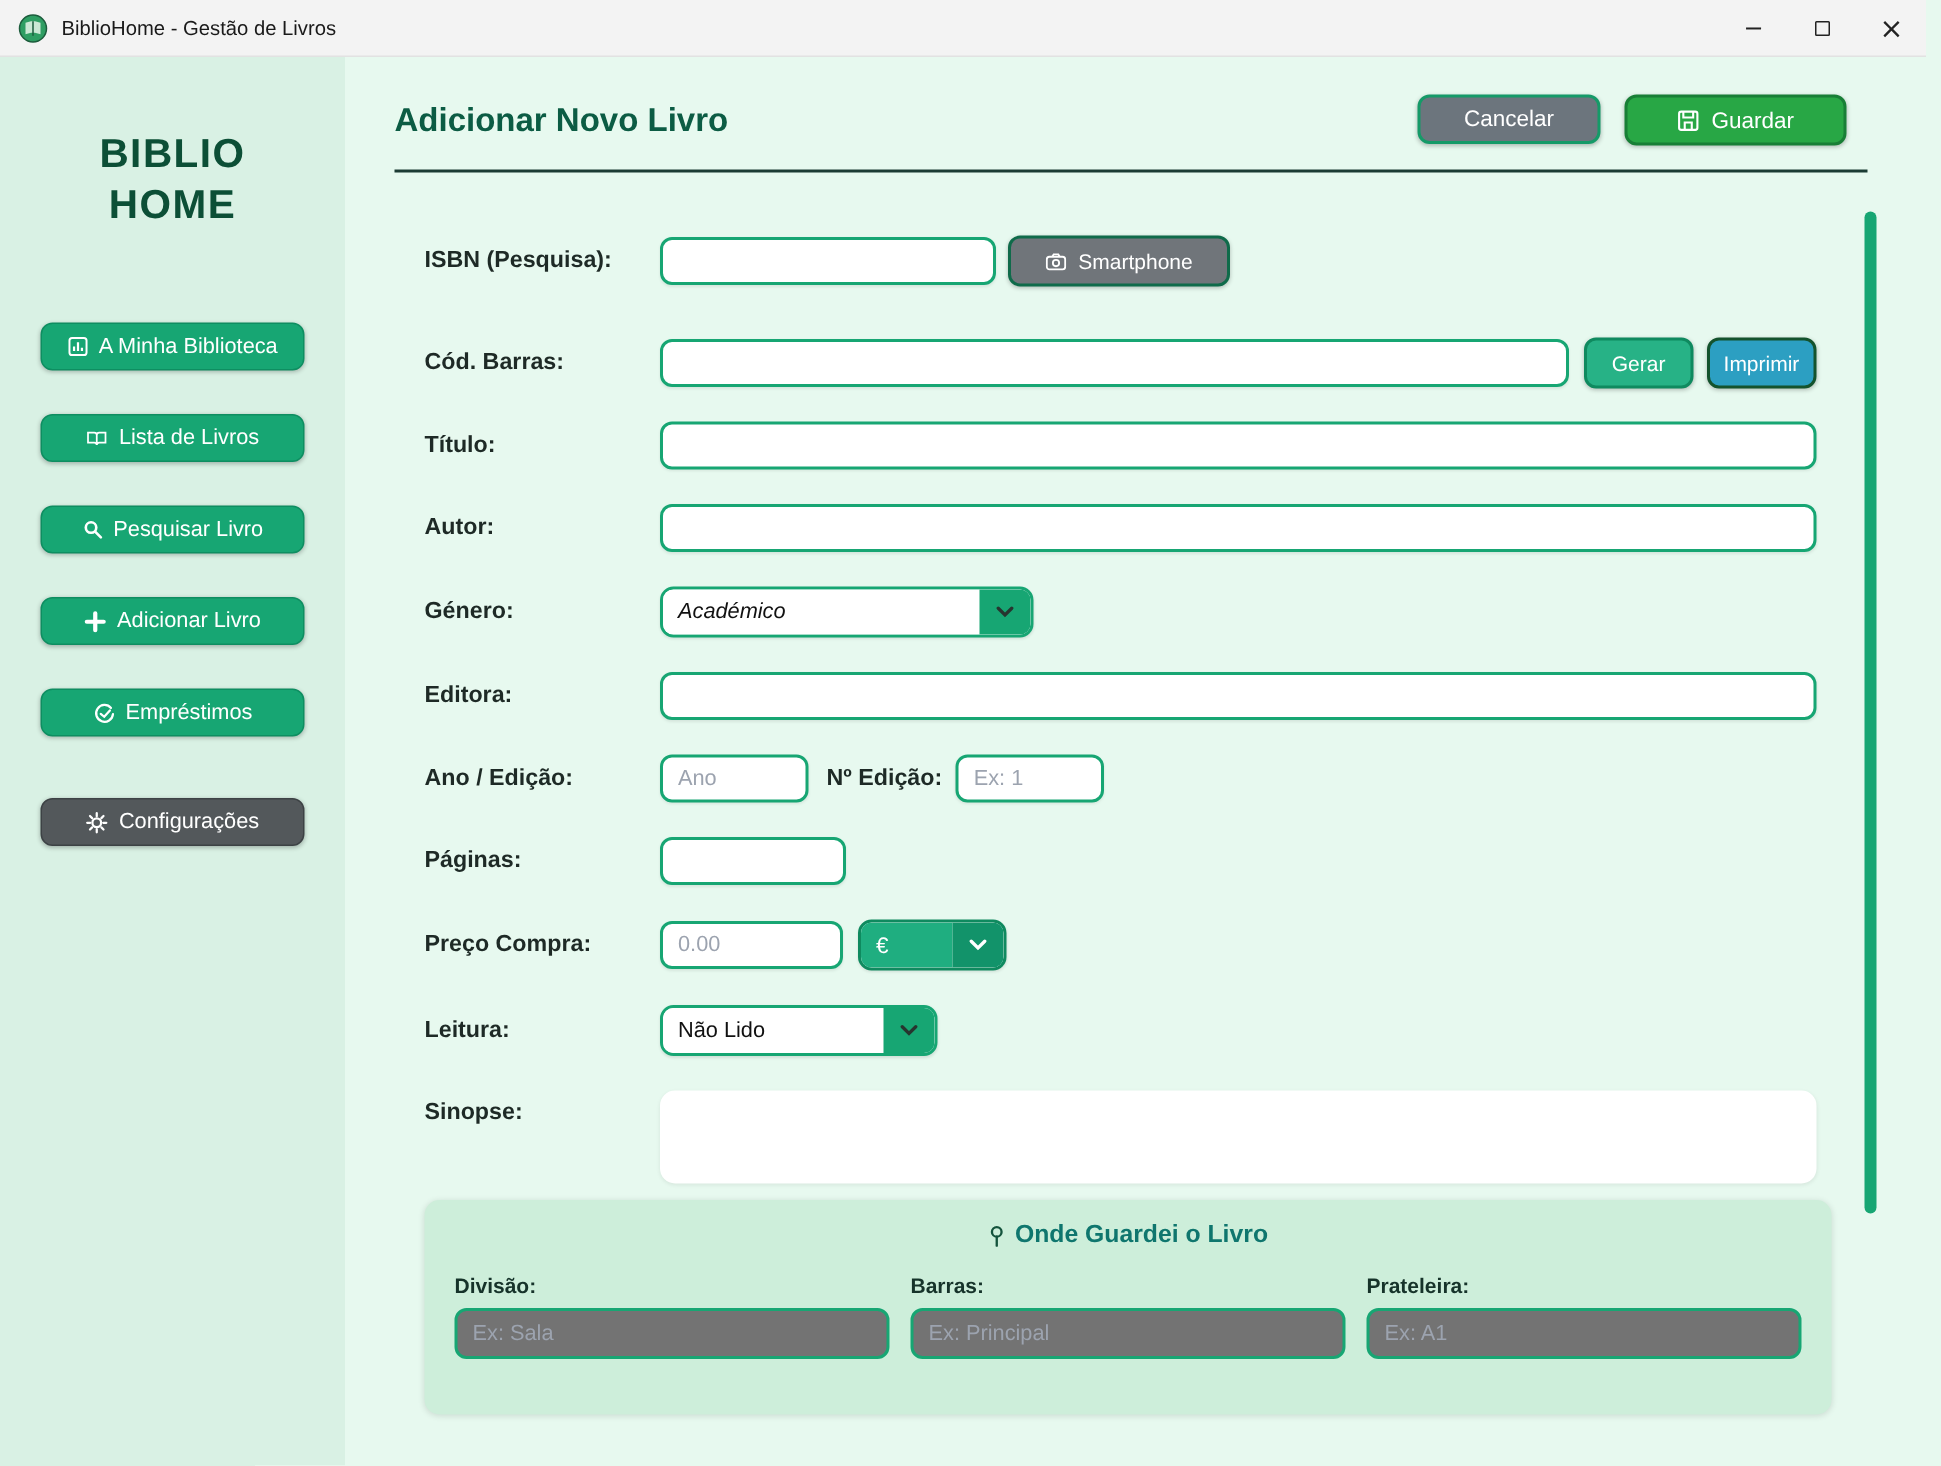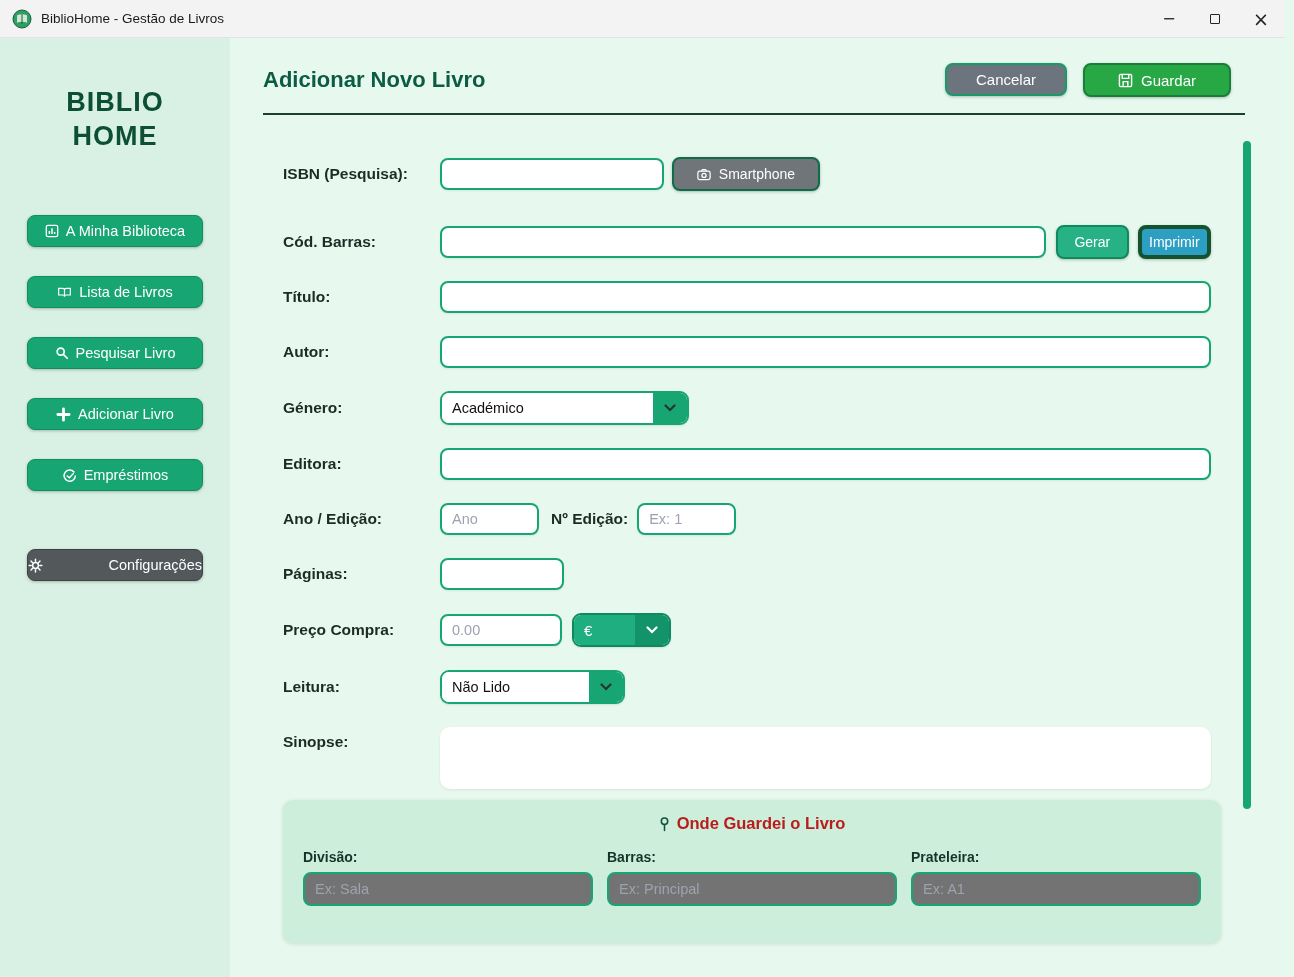--- a/index.html
+++ b/index.html
@@ -24,21 +24,21 @@
   .main { flex:1; background:#e7f9ef; position:relative; }
 
   
   .logo { margin-top:47px; text-align:center; color:#0c4f36; font-weight:bold; font-size:27px;
           letter-spacing:1px; line-height:34px; }
   .nav { margin-top:62px; display:flex; flex-direction:column; align-items:center; }
   .side-btn { width:176px; height:32px; margin-bottom:29px; border-radius:8px; border:1.5px solid #0e8e61;
               background:#17a673; color:#fff; font-size:14.5px; display:flex; align-items:center;
               justify-content:center; gap:7px; cursor:pointer; box-shadow:0 1px 3px rgba(0,0,0,.25);
               font-family:"Liberation Sans", sans-serif; }
-  .side-btn.config { margin-top:29px; background:#53585b; border-color:#3d4245;justify-content:space-between; }
+  .side-btn.config { margin-top:12px; background:#53585b; border-color:#3d4245; }
   .side-btn svg { flex:none; }
 
   
   .header { position:absolute; top:25px; left:33px; right:39px; display:flex; align-items:center;
             justify-content:space-between; }
   .page-title { font-size:22px; font-weight:bold; color:#0c5c44; }
   .header-actions { display:flex; gap:16px; padding-right:14px;padding-left:12px; }
   .btn { display:inline-flex; align-items:center; justify-content:center; gap:8px; cursor:pointer;
          border-radius:8px; color:#fff; font-family:"Liberation Sans", sans-serif;
          box-shadow:0 1px 3px rgba(0,0,0,.25); }
@@ -58,43 +58,43 @@
   .w-barcode { width:611px; }
   .w-full { width:781px; }
   .w-year { width:99px; }
   .w-pages { width:124px; }
   .w-price { width:122px; }
   .inline-label { font-size:15.5px; font-weight:bold; color:#1e2a26; margin:0 9px 0 12px; }
 
   .gray-btn { height:34px; background:#70757a; border:2px solid #0f6b4a; font-size:14px; }
   .smartphone-btn { width:148px; margin-left:8px; }
   .gerar-btn { width:73px; height:34px; background:#27b286; border:2px solid #0f8a5f; font-size:14px; margin-left:10px; }
-  .imprimir-btn { width:74px; height:34px; background:#2c9fc2; border:4px solid #14532d; font-size:14px; margin-left:9px;justify-content:center; }
+  .imprimir-btn { width:74px; height:34px; background:#2c9fc2; border:2px solid #14532d; font-size:14px; margin-left:9px;justify-content:center; }
 
   .select { display:flex; height:34px; border:2px solid #17a673; border-radius:9px; overflow:hidden;
             background:#fff; cursor:pointer; box-shadow:0 1px 2px rgba(0,0,0,.1); }
   .select .sel-text { display:flex; align-items:center; padding:0 10px; font-size:14.5px; color:#111; background:#fff; }
   .select .sel-arrow { width:34px; background:#17a673; display:flex; align-items:center; justify-content:center; flex:none; }
-  .sel-genre { width:249px; } .sel-genre .sel-text { flex:1; }
+  .sel-genre { width:249px; } .sel-genre .sel-text { flex:1;font-style:italic; }
   .sel-reading { width:185px; } .sel-reading .sel-text { flex:1; }
   .sel-currency { width:99px; margin-left:10px; border-color:#0f8a5f; }
   .sel-currency .sel-text { flex:1; background:#1fae80; color:#fff; font-size:15px; }
   .sel-currency .sel-arrow { background:#12936a; }
 
   .row-synopsis { align-items:flex-start; margin-bottom:0; }
   .row-synopsis .flabel { padding-top:6px; }
   .synopsis { width:781px; height:62px; border:none; border-radius:10px; background:#fff; resize:none;
               padding:8px 10px; font-size:14.5px; font-family:"Liberation Sans", sans-serif; outline:none;
               box-shadow:0 1px 3px rgba(0,0,0,.08); }
 
   
   .card { position:absolute; top:762px; left:53px; width:938px; height:143px; background:#cdeeda;
           border-radius:10px; box-shadow:0 1px 4px rgba(0,0,0,.12); padding:14px 20px 0 20px; }
   .card-title { display:flex; align-items:center; justify-content:center; gap:7px; font-size:16.5px;
-                font-weight:bold; color:#b91c1c; }
+                font-weight:bold; color:#0f766e; }
   .card-fields { display:flex; gap:14px; margin-top:16px;justify-content:space-between; }
   .card-col { flex:1; }
   .card-label { font-size:14px; font-weight:bold; color:#16332a; margin-bottom:7px; display:block; }
   .card-input { width:100%; height:34px; border:2px solid #17a673; border-radius:8px; background:#737373;
                 padding:0 10px; font-size:14.5px; outline:none; font-family:"Liberation Sans", sans-serif; }
   .card-input::placeholder { color:#9ca3af; }
 
   
   .scroll-thumb { position:absolute; top:103px; right:33px; width:8px; height:668px; background:#17a673; border-radius:4px; }
 </style>

